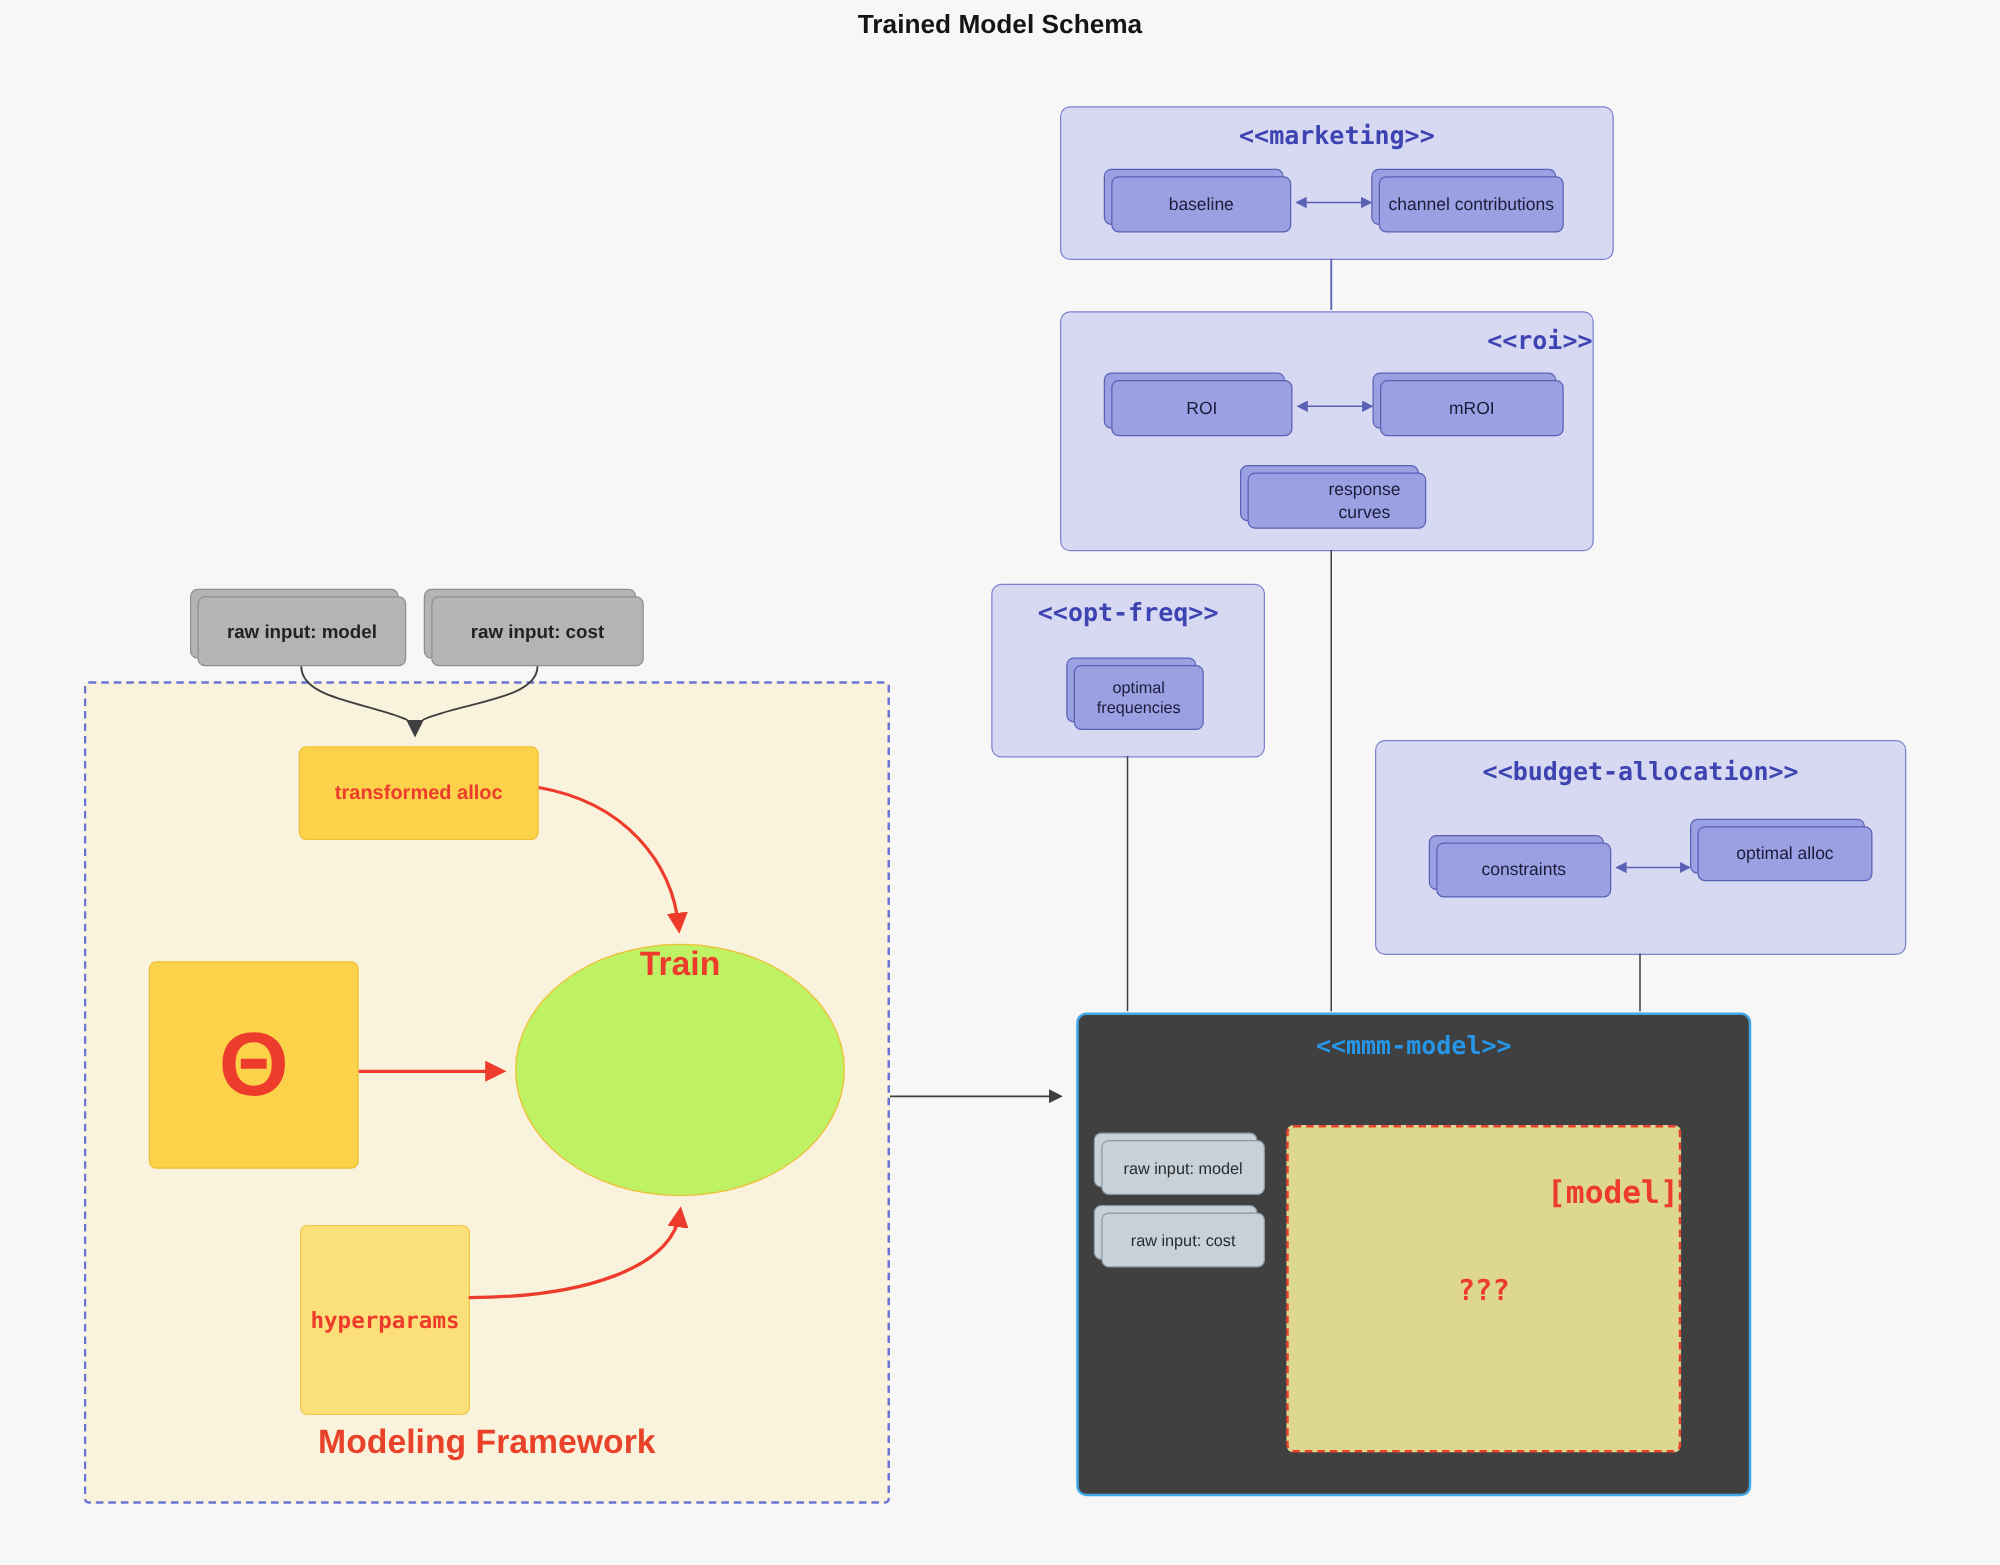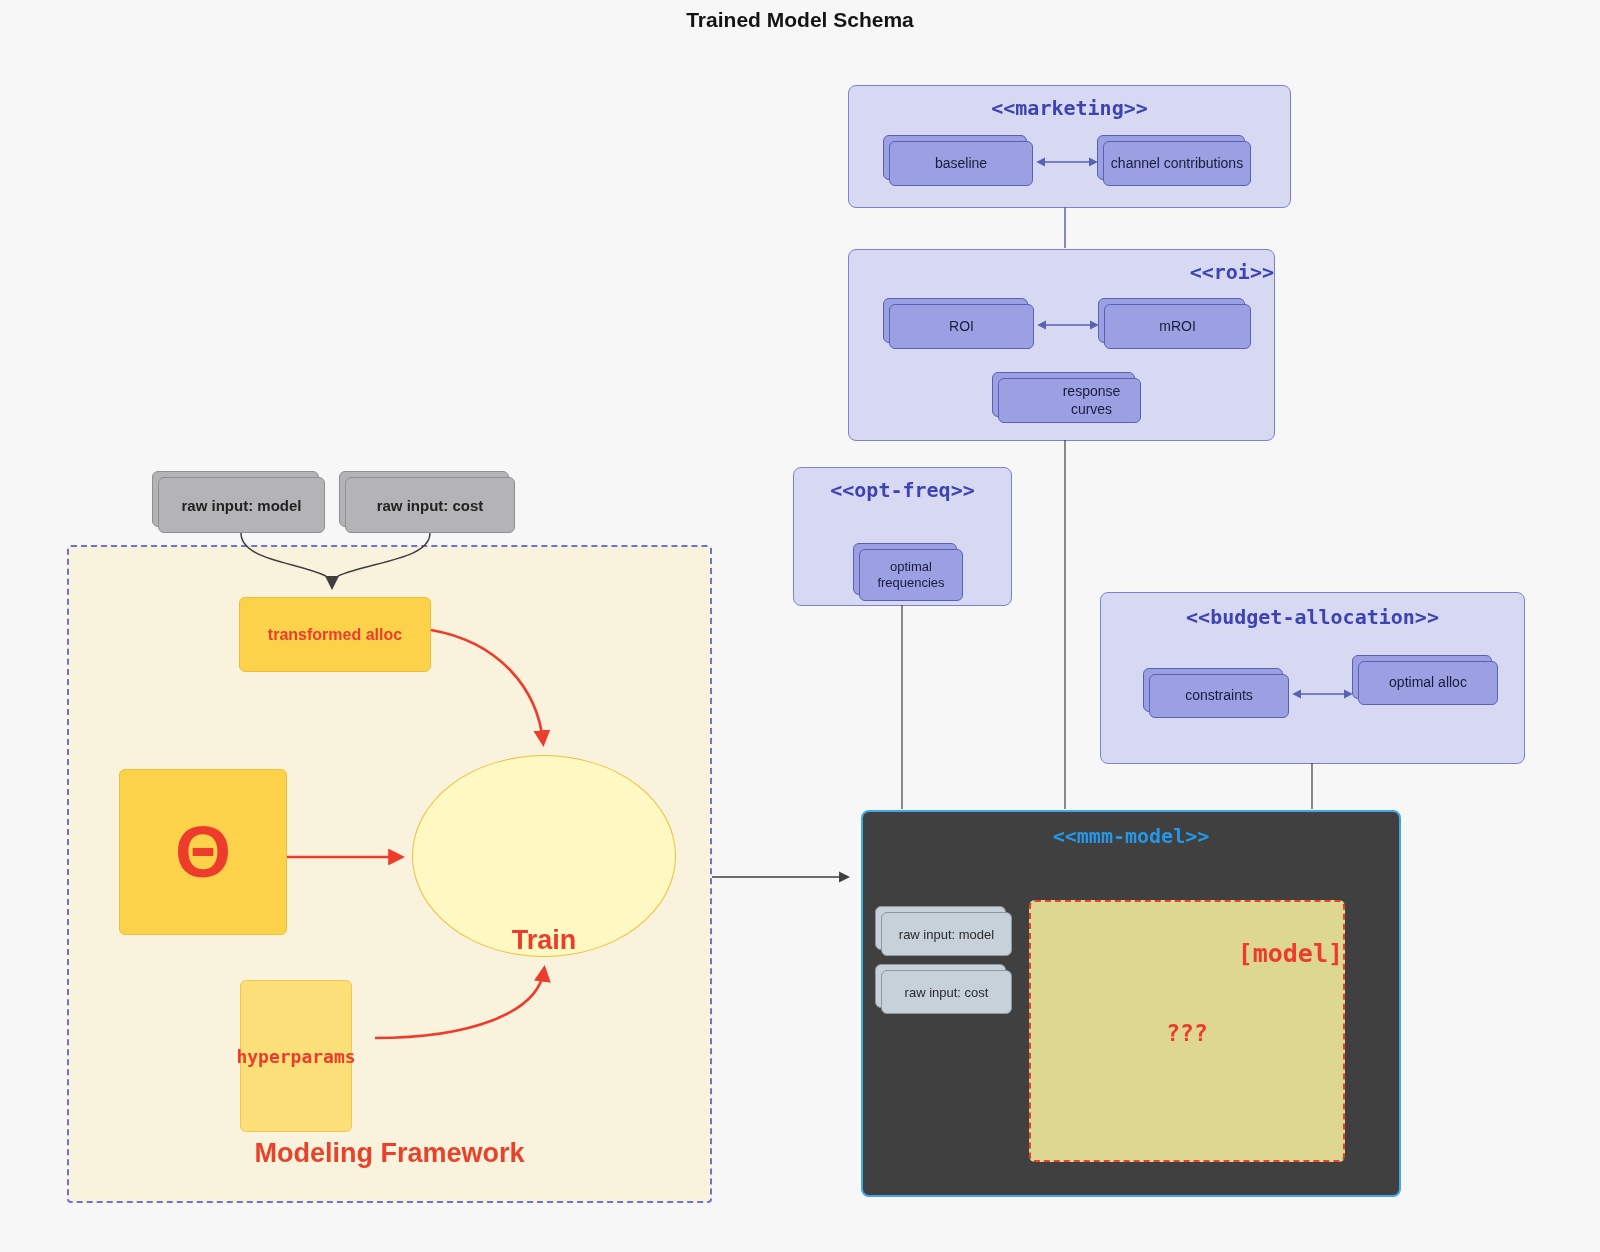--- a/index.html
+++ b/index.html
@@ -21,22 +21,22 @@
   .mcard{background:#c6d1da;border:1px solid #8d98a2;font-size:13px;color:#2b2b2b;}
   .ycard{background:#fcd24b;border:1px solid #f0bf35;}
   .yhcard{background:#fbdf79;border:1px solid #f3c84a;}
   .red{color:#ee3c2c;}
   
   .framework{position:absolute;left:67px;top:545px;width:645px;height:658px;
        background:#f9f2dc;border:2px dashed #6a74d4;border-radius:4px;box-sizing:border-box;z-index:0;}
   .framework-label{position:absolute;left:67px;top:1138px;width:645px;text-align:center;
        font-size:27px;font-weight:bold;color:#e8432a;}
   .ellipse{position:absolute;left:412px;top:755px;width:264px;height:202px;border-radius:50%;
-       background:#fef9c3;border:1.5px solid #f0bf35;box-sizing:border-box;
-       display:flex;align-items:flex-end;justify-content:center;
+       background:#bef264;border:1.5px solid #f0bf35;box-sizing:border-box;
+       display:flex;align-items:flex-start;justify-content:center;
        font-size:27px;font-weight:bold;color:#ee3c2c;}
   
   .mmm{position:absolute;left:861px;top:810px;width:540px;height:387px;
        background:#404040;border:2px solid #41a7e6;border-radius:8px;box-sizing:border-box;z-index:0;}
   .mmm-title{position:absolute;left:0;top:12px;width:100%;text-align:center;
        font-family:"DejaVu Sans Mono",monospace;font-weight:bold;font-size:20px;color:#2596e8;}
   .model-box{position:absolute;left:166px;top:88px;width:316px;height:262px;
        background:#ddd792;border:2px dashed #e8432a;border-radius:6px;box-sizing:border-box;}
   .model-label{position:absolute;left:0;top:14px;width:100%;text-align:right;
        font-family:"DejaVu Sans Mono",monospace;font-weight:bold;font-size:25px;color:#ee3c2c;margin-top:23px;}
@@ -69,21 +69,21 @@
     <div class="stk card" style="left:255px;top:54px;width:147px;height:45px;">
       <span>mROI</span>
     </div>
     <div class="stk card" style="left:149px;top:128px;width:143px;height:45px;padding-left:44px;">
       <span>response curves</span>
     </div>
   </div>
 
   <div class="panel" style="left:793px;top:467px;width:217px;height:137px;">
     <div class="panel-title" style="top:10px;">&lt;&lt;opt-freq&gt;&gt;</div>
-    <div class="stk card" style="left:65px;top:64px;width:104px;height:52px;font-size:13px;margin-top:17px;">
+    <div class="stk card" style="left:65px;top:64px;width:104px;height:52px;font-size:13px;">
       <span>optimal frequencies</span>
     </div>
   </div>
 
   <div class="panel" style="left:1100px;top:592px;width:423px;height:170px;">
     <div class="panel-title" style="top:12px;">&lt;&lt;budget-allocation&gt;&gt;</div>
     <div class="stk card" style="left:48px;top:81px;width:140px;height:44px;justify-content:center;">
       <span>constraints</span>
     </div>
     <div class="stk card" style="left:257px;top:68px;width:140px;height:44px;">
@@ -106,21 +106,21 @@
   </div>
 
   <div class="stk ycard" style="left:119px;top:769px;width:168px;height:166px;font-size:72px;font-weight:800;">
     <span class="red">Θ</span>
   </div>
 
   <div class="ellipse">
     <span>Train</span>
   </div>
 
-  <div class="stk yhcard" style="left:240px;top:980px;width:112px;height:152px;font-family:'DejaVu Sans Mono',monospace;font-size:18px;font-weight:bold;">
+  <div class="stk yhcard" style="left:240px;top:980px;width:136px;height:152px;font-family:'DejaVu Sans Mono',monospace;font-size:18px;font-weight:bold;">
     <span class="red">hyperparams</span>
   </div>
 
   <div class="mmm">
     <div class="mmm-title">&lt;&lt;mmm-model&gt;&gt;</div>
     <div class="stk mcard" style="left:18px;top:100px;width:131px;height:44px;">
       <span>raw input: model</span>
     </div>
     <div class="stk mcard" style="left:18px;top:158px;width:131px;height:44px;">
       <span>raw input: cost</span>

